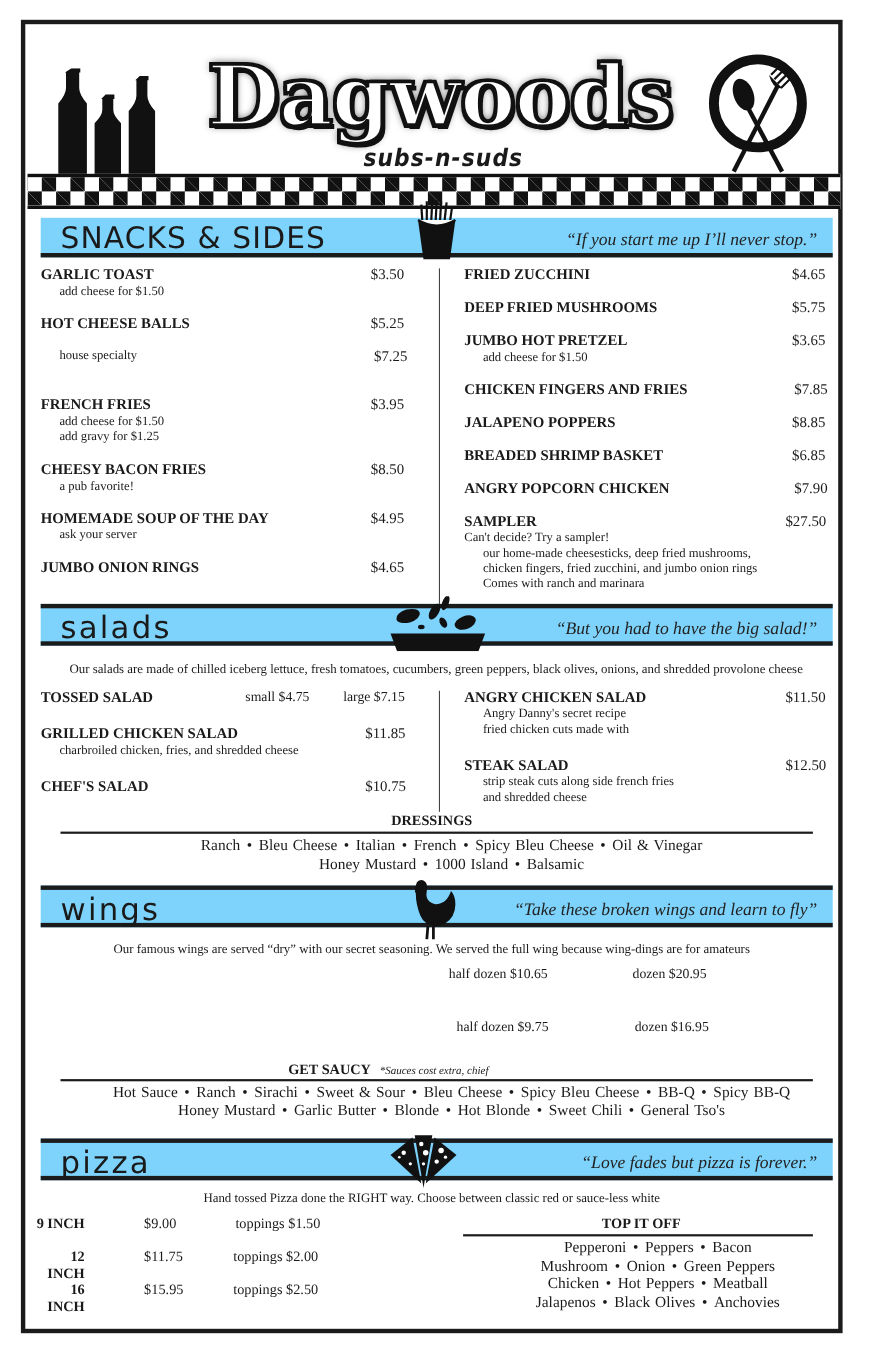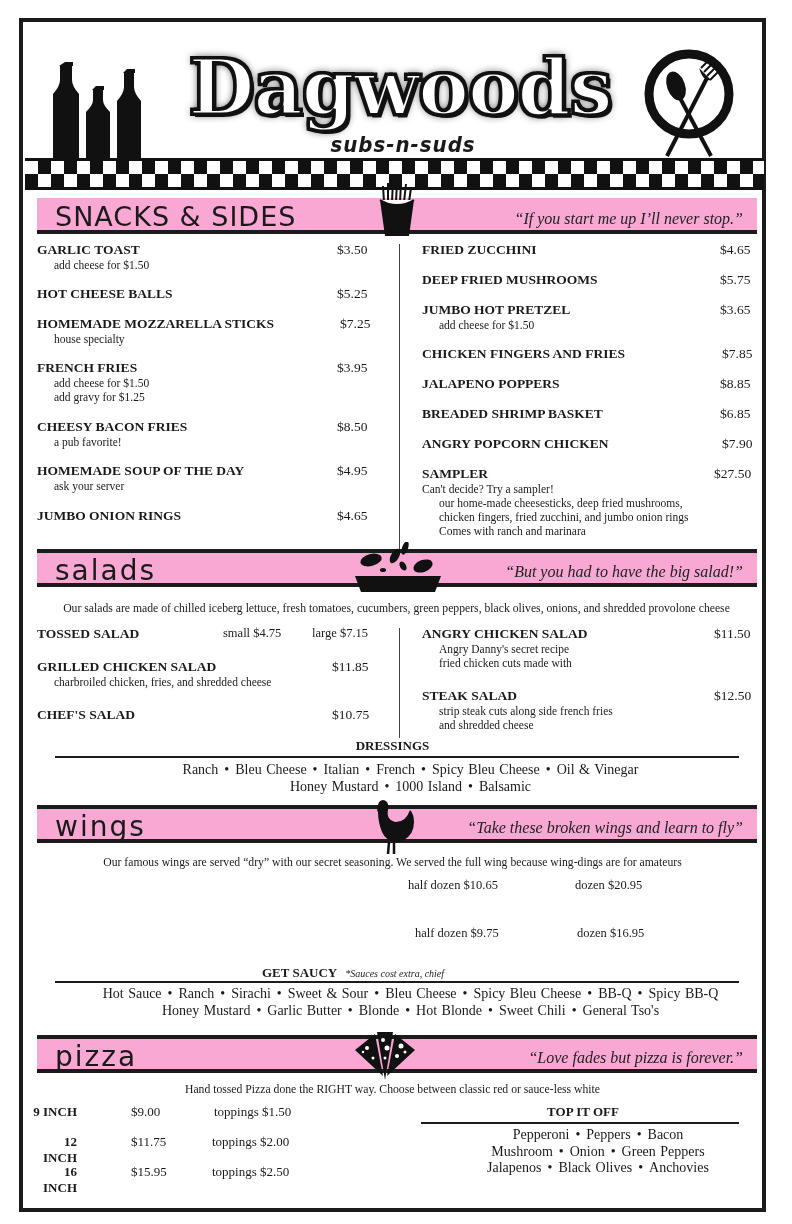--- a/index.html
+++ b/index.html
@@ -10,21 +10,21 @@
 
   
   .logo { position: absolute; left: 162px; top: 18px; width: 430px; text-align: center; font-family: "DejaVu Serif", serif; font-weight: bold; font-size: 76px; letter-spacing: -1px; color: #fff; -webkit-text-stroke: 3px #111; text-shadow: 3px 3px 0 #111, -2px -2px 0 #111, 2px -2px 0 #111, -2px 2px 0 #111, 0 0 8px #111; line-height: 96px; }
   .tagline { position: absolute; left: 280px; top: 110px; width: 200px; text-align: center; font-family: "DejaVu Sans Condensed", "DejaVu Sans", sans-serif; font-weight: bold; font-size: 22px; font-style: italic; letter-spacing: 1px; }
   .checker { position: absolute; left: 2px; top: 136px; width: 739px; height: 32px; border-top: 3px solid #111; border-bottom: 3px solid #111;
      background-color: #fff;
      background-image: linear-gradient(45deg, #111 25%, transparent 25%, transparent 75%, #111 75%), linear-gradient(45deg, #111 25%, transparent 25%, transparent 75%, #111 75%);
      background-size: 26px 26px; background-position: 0 0, 13px 13px; }
 
   
-  .sec-head { position: absolute; left: 14px; width: 720px; height: 38px; background: #f9a8d4; border-top: 4px solid #1b1b1b; border-bottom: 4px solid #1b1b1b; }
+  .sec-head { position: absolute; left: 14px; width: 720px; height: 38px; background: #7dd3fc; border-top: 4px solid #1b1b1b; border-bottom: 4px solid #1b1b1b; }
   .sec-head.first { border-top: none; height: 36px; }
   .sec-title { position: absolute; left: 18px; bottom: -2px; font-family: "DejaVu Sans", sans-serif; font-size: 27px; letter-spacing: 1px; color: #1a1a1a; }
   .sec-title.lower { font-size: 28px; letter-spacing: 2px; bottom: -4px; }
   .sec-quote { position: absolute; right: 14px; bottom: 2px; font-style: italic; font-size: 16px; color: #222; }
 
   .item-name { font-weight: bold; font-size: 13.5px; text-transform: uppercase; letter-spacing: 0; }
   .item-desc { font-size: 11.5px; padding-left: 17px; line-height: 14px; }
   .price { position: absolute; font-size: 13.5px; }
   .note { font-size: 12px; text-align: center; }
   .divider { position: absolute; width: 1px; background: #444; }
@@ -80,21 +80,20 @@
     <div class="abs" style="top:0">
         <div class="item-name">GARLIC TOAST</div>
         <div class="item-desc">add cheese for $1.50</div>
       </div>
     <div class="price" style="left:300px;top:0">$3.50</div>
     <div class="abs" style="top:44px">
         <div class="item-name">HOT CHEESE BALLS</div>
       </div>
     <div class="price" style="left:300px;top:44px">$5.25</div>
     <div class="abs" style="top:74px;width:320px">
-        <div class="item-name">HOMEMADE MOZZARELLA STICKS</div>
         <div class="item-desc">house specialty</div>
       </div>
     <div class="price" style="left:303px;top:74px">$7.25</div>
     <div class="abs" style="top:118px">
         <div class="item-name">FRENCH FRIES</div>
         <div class="item-desc">add cheese for $1.50</div>
         <div class="item-desc">add gravy for $1.25</div>
       </div>
     <div class="price" style="left:300px;top:118px">$3.95</div>
     <div class="abs" style="top:177px">
@@ -273,16 +272,17 @@
     <div class="abs bold" style="left:8px;top:60px;width:46px;text-align:right;font-size:13px">16 INCH</div>
     <div class="abs" style="left:108px;top:60px;font-size:13px">$15.95</div>
     <div class="abs" style="left:189px;top:60px;font-size:13px">toppings $2.50</div>
   </div>
 
   <div class="abs center bold" style="left:400px;top:1082px;width:320px;font-size:13px">TOP IT OFF</div>
   <div class="rule" style="left:398px;top:1100px;width:318px"></div>
   <div class="abs" style="left:398px;top:1105px;width:318px">
     <div class="list-line" style="line-height:16.5px"><span>Pepperoni</span><span class="dot">•</span><span>Peppers</span><span class="dot">•</span><span>Bacon</span></div>
     <div class="list-line" style="line-height:16.5px"><span>Mushroom</span><span class="dot">•</span><span>Onion</span><span class="dot">•</span><span>Green Peppers</span></div>
+    <div class="list-line" style="line-height:16.5px"><span>Chicken</span><span class="dot">•</span><span>Hot Peppers</span><span class="dot">•</span><span>Meatball</span></div>
     <div class="list-line" style="line-height:16.5px"><span>Jalapenos</span><span class="dot">•</span><span>Black Olives</span><span class="dot">•</span><span>Anchovies</span></div>
   </div>
 
 </div>
 
 </body></html>

